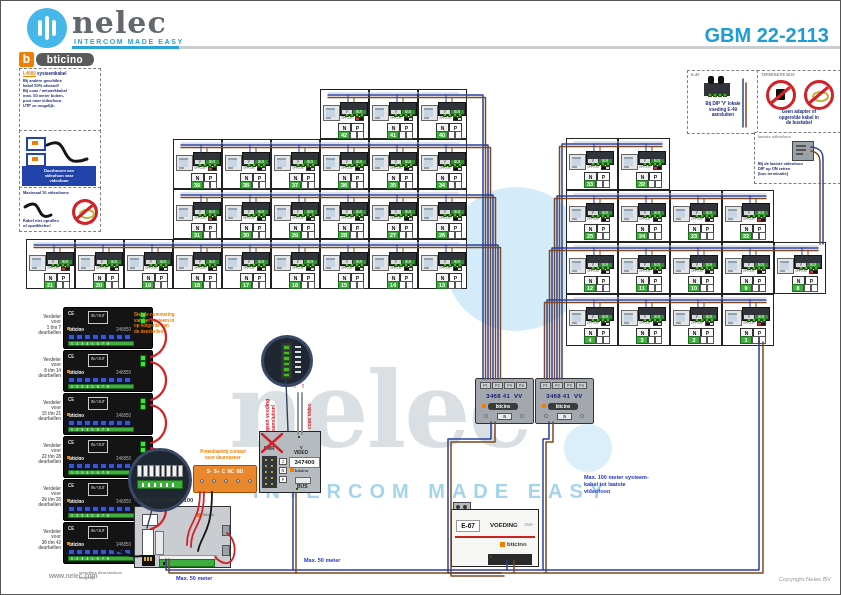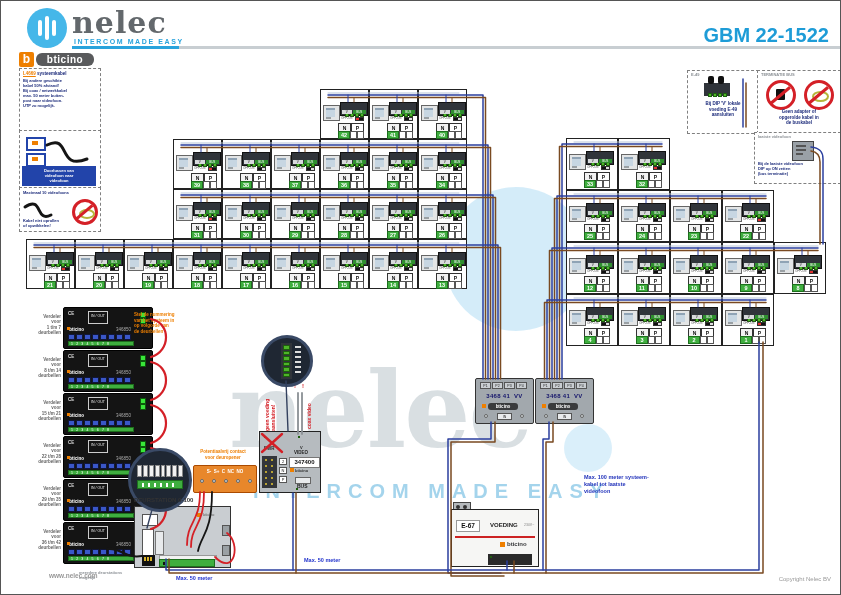--- a/index.html
+++ b/index.html
@@ -115,21 +115,21 @@
     <span class="lbar" style="left:11px;top:12px;height:16px;"></span>
     <span class="lbar" style="left:18px;top:8px;height:24px;"></span>
     <span class="lbar" style="left:25px;top:12px;height:16px;"></span>
   </div>
   <div class="abs" id="brand-word">nelec</div>
   <div class="abs" id="brand-tag">INTERCOM MADE EASY</div>
   <div class="abs" id="divider-blue"></div>
   <div class="abs" id="divider-gray"></div>
   <div class="abs" id="bt-square">b</div>
   <div class="abs" id="bt-pill">bticino</div>
-  <div class="abs" id="diagram-code">GBM 22-1522</div>
+  <div class="abs" id="diagram-code">GBM 22-2113</div>
 
   <div class="abs note" style="left:18px;top:67px;width:80px;height:62px;">
     <div class="t45 b" style="padding:2px 0 0 3px;">
       <span class="orange" style="text-decoration:underline;">L4669</span><span class="nav"> systeemkabel</span>
     </div>
     <div class="t4 nav b" style="padding:1px 2px 0 3px;" id="note1-lines">
         <div>Bij andere geschikte</div>
         <div>kabel 50% afstand!</div>
         <div>Bij coax / netwerkkabel</div>
         <div>max. 50 meter buiten-</div>

